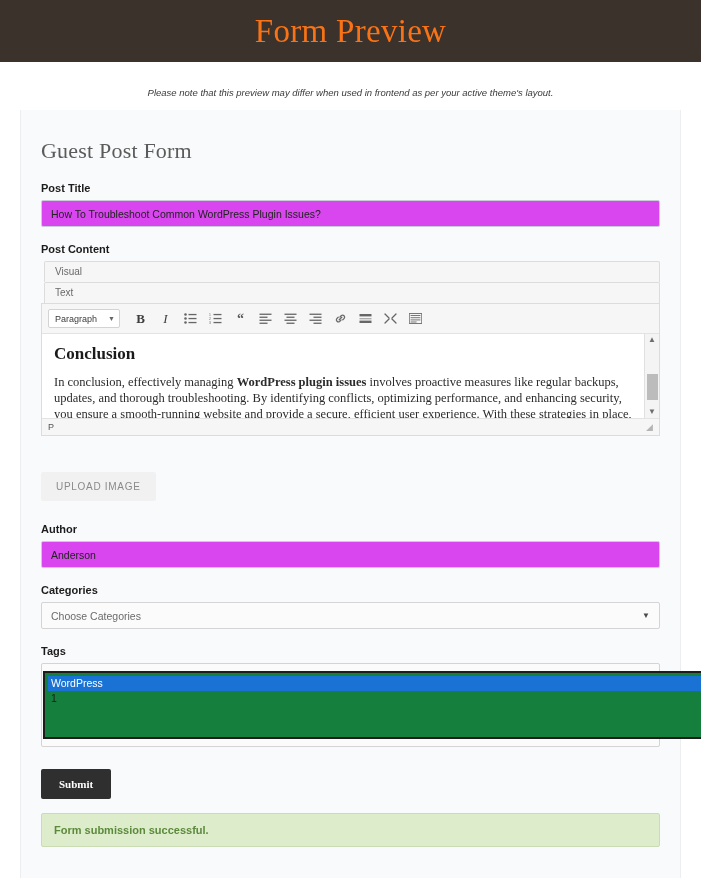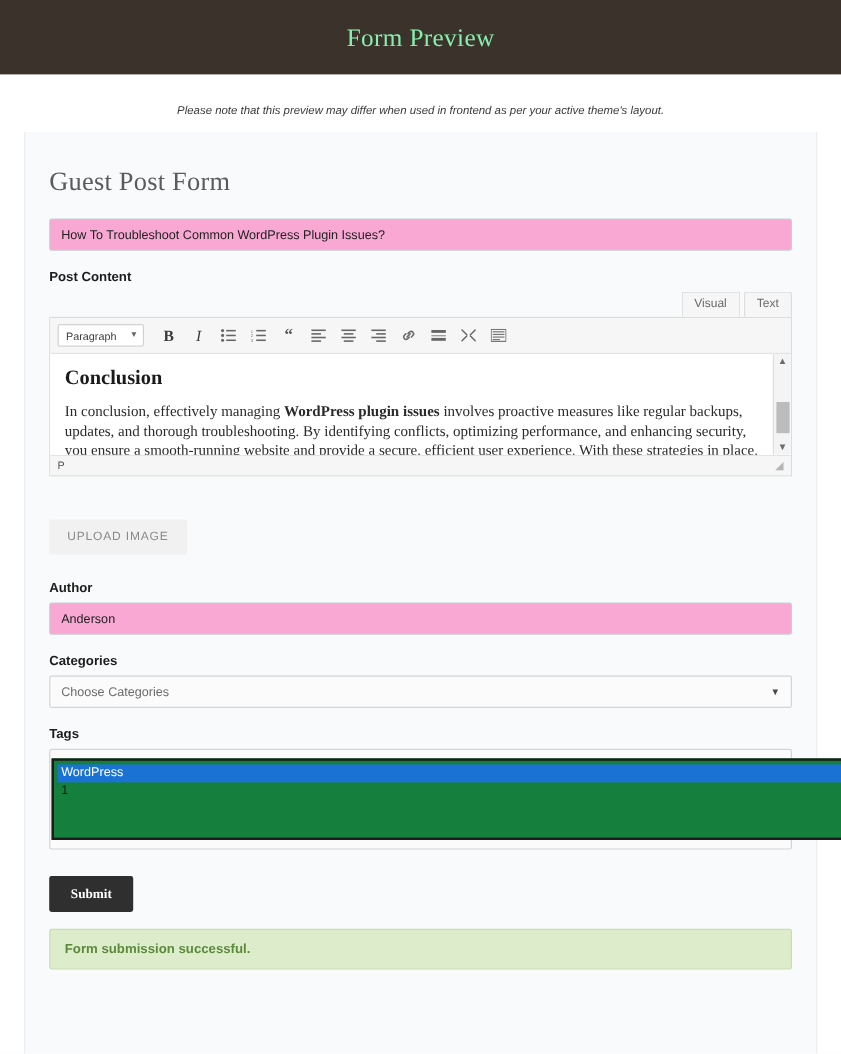--- a/index.html
+++ b/index.html
@@ -16,22 +16,22 @@
   
   .page-header {
     height: 62px;
     background: #3b322c;
     display: flex;
     align-items: center;
     justify-content: center;
   }
   .page-header .title {
     font-family: "Liberation Serif", serif;
-    font-size: 21px;
-    color: #86efac;
+    font-size: 33px;
+    color: #f97316;
     font-weight: 400;
     letter-spacing: .3px;
   }
 
   
   .preview-note {
     text-align: center;
     font-style: italic;
     font-size: 9.5px;
     color: #3a3a3a;
@@ -64,40 +64,41 @@
     font-weight: bold;
     color: #1c1c1c;
     margin-bottom: 6px;
     display: block;
   }
   .field-block { margin-bottom: 16px; }
 
   .text-input {
     width: 100%;
     height: 27px;
-    background: #f9a8d4;
+    background: #d946ef;
     border: 1px solid #c8cdd7;
     border-radius: 2px;
     padding: 0 9px;
     font-size: 10.5px;
     color: #222;
     font-family: "Liberation Sans", sans-serif;
     line-height: 25px;
     display: block;
   }
 
   
   .wp-editor { margin-bottom: 4px; }
   .wp-tabs {
     display: flex;
     justify-content: flex-end;
     gap: 0px;
     margin-bottom: 0px;
     position: relative;
     z-index: 2;
+    flex-direction: column;
   }
   .wp-tab {
     border: 1px solid #dcdcdc;
     background: #f6f6f6;
     color: #6a6a6a;
     font-size: 10px;
     padding: 4px 10px 5px 10px;
     margin-left: 3px;
     border-bottom: none;
     border-radius: 2px 2px 0 0;
@@ -311,20 +312,21 @@
 </div>
 
 <div class="preview-note">Please note that this preview may differ when used in frontend as per your active theme's layout.</div>
 
 <div class="form-panel">
 
   <div class="form-title">Guest Post Form</div>
 
   
   <div class="field-block">
+    <label class="field-label">Post Title</label>
     <input class="text-input" type="text" value="How To Troubleshoot Common WordPress Plugin Issues?" style="">
   </div>
 
   
   <div class="field-block">
     <label class="field-label">Post Content</label>
 
     <div class="wp-editor">
       <div class="wp-tabs">
         <div class="wp-tab active">Visual</div>

